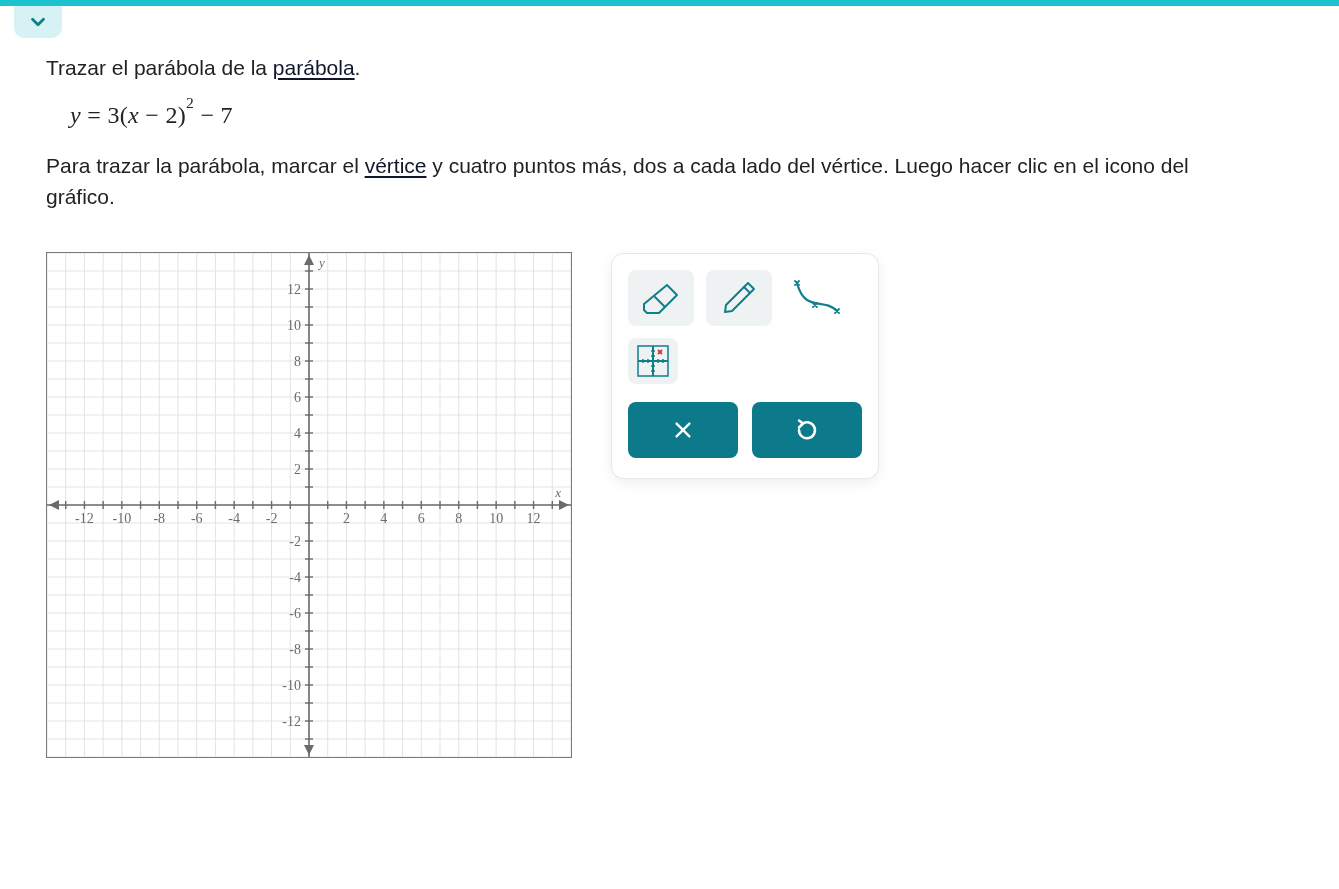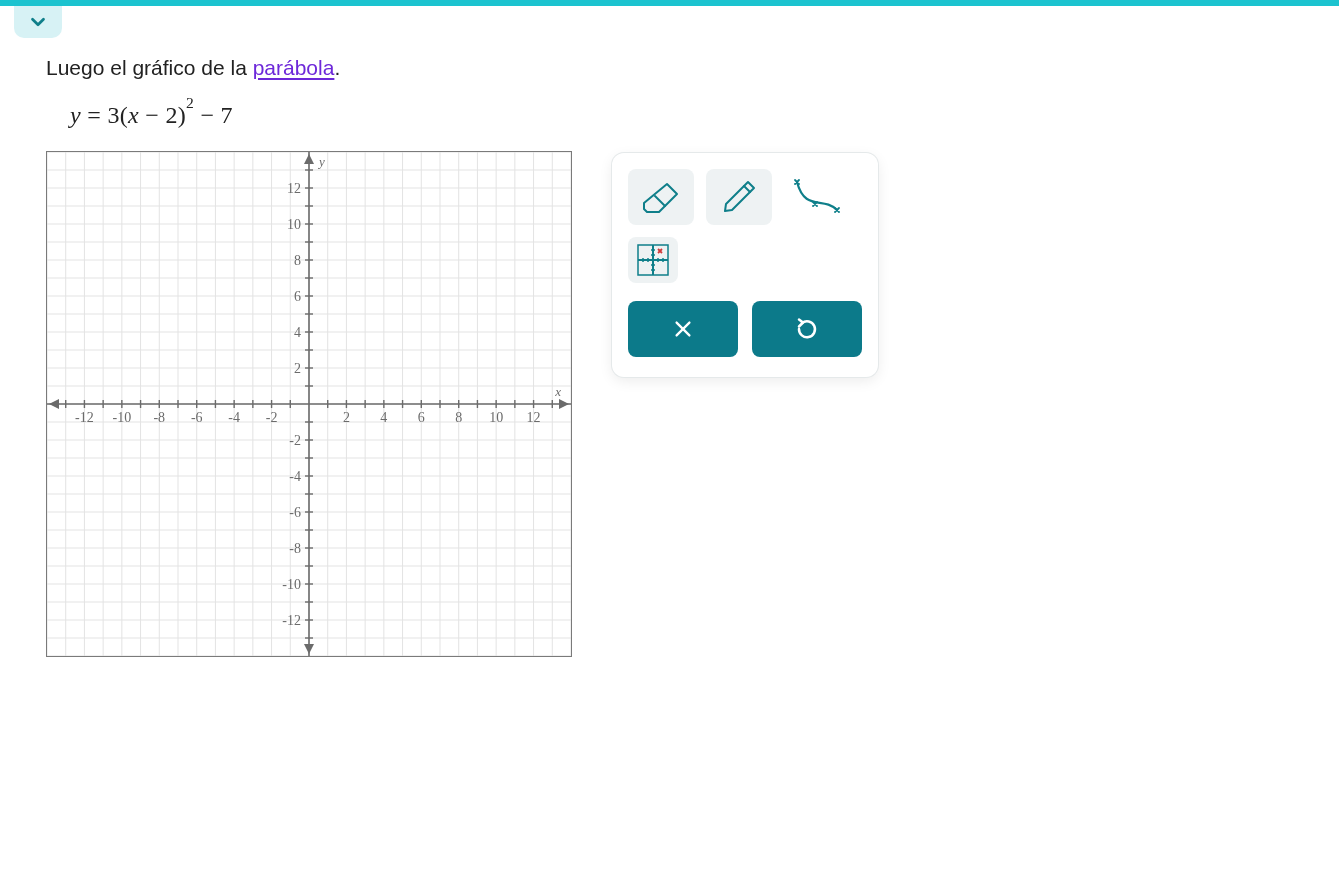--- a/index.html
+++ b/index.html
@@ -28,21 +28,21 @@
   .content {
     padding: 8px 40px 40px 46px;
     max-width: 1240px;
   }
   .prompt {
     font-size: 21px;
     line-height: 1.35;
     margin: 8px 0 18px 0;
   }
   .link {
-    color: #6d28d9;
+    color: #0f172a;
     text-decoration: underline;
     text-underline-offset: 3px;
   }
   .equation {
     font-family: "Times New Roman", Times, serif;
     font-size: 24px;
     font-style: italic;
     margin: 8px 0 22px 24px;
     letter-spacing: .3px;
   }
@@ -111,27 +111,30 @@
   <span data-interactable="false">
     <svg width="22" height="22" viewBox="0 0 24 24" fill="none" stroke="#0f7f8a" stroke-width="3" stroke-linecap="round" stroke-linejoin="round">
         <polyline points="6 9 12 15 18 9"></polyline>
       </svg>
   </span>
 </div>
 
 <div class="content" data-interactable="false">
 
   <p class="prompt" data-interactable="false">
-    <span data-interactable="false">Luego el gráfico de la </span><a href="#" class="link" data-interactable="true">parábola</a><span data-interactable="false">.</span>
+    <span data-interactable="false">Trazar el parábola de la </span><a href="#" class="link" data-interactable="true">parábola</a><span data-interactable="false">.</span>
   </p>
 
   <div class="equation" data-interactable="false">
     <span data-interactable="false">y</span><span class="n" data-interactable="false"> = </span><span class="n" data-interactable="false">3</span><span class="n" data-interactable="false">(</span><span data-interactable="false">x</span><span class="n" data-interactable="false"> − </span><span class="n" data-interactable="false">2</span><span class="n" data-interactable="false">)</span><sup data-interactable="false">2</sup><span class="n" data-interactable="false"> − 7</span>
   </div>
 
+  <p class="instr" data-interactable="false">
+    <span data-interactable="false">Para trazar la parábola, marcar el </span><a href="#" class="link" data-interactable="true">vértice</a><span data-interactable="false"> y cuatro puntos más, dos a cada lado del vértice. Luego hacer clic en el icono del gráfico.</span>
+  </p>
 
   <div class="work-row" data-interactable="false">
 
     <div class="graph-wrap" data-interactable="true">
       <svg id="grid" class="grid-svg" width="524" height="504" viewBox="0 0 524 504" data-interactable="true">
           <line x1="0" y1="0" x2="0" y2="504" stroke="#e3e3e3" stroke-width="1"></line>
           <line x1="18.71428571428571" y1="0" x2="18.71428571428571" y2="504" stroke="#e3e3e3" stroke-width="1"></line>
           <line x1="37.42857142857142" y1="0" x2="37.42857142857142" y2="504" stroke="#e3e3e3" stroke-width="1"></line>
           <line x1="56.14285714285714" y1="0" x2="56.14285714285714" y2="504" stroke="#e3e3e3" stroke-width="1"></line>
           <line x1="74.85714285714285" y1="0" x2="74.85714285714285" y2="504" stroke="#e3e3e3" stroke-width="1"></line>

